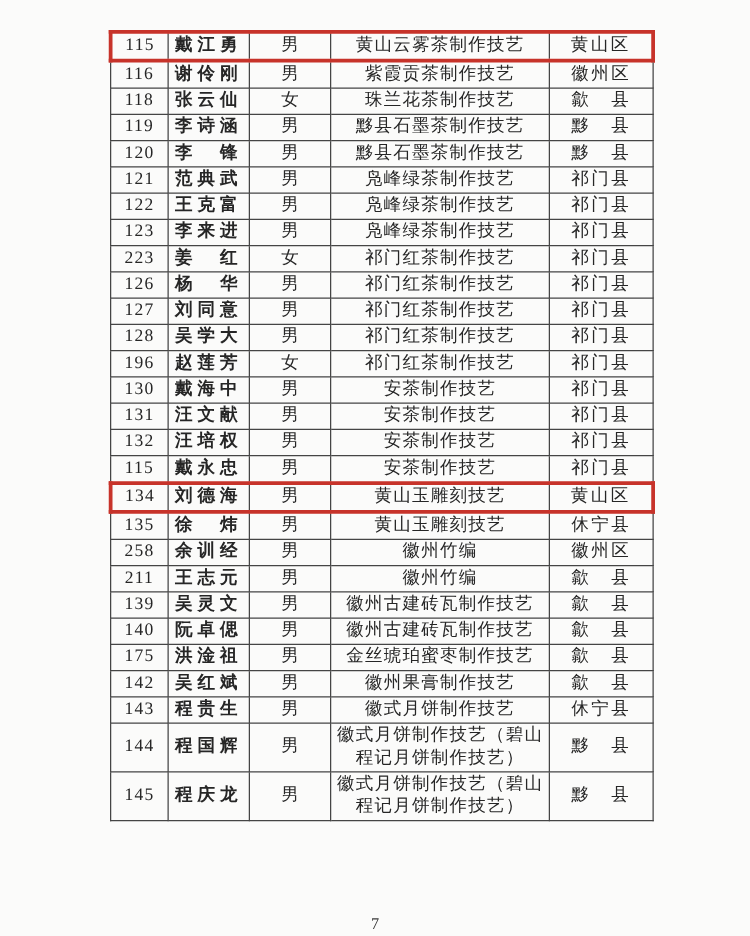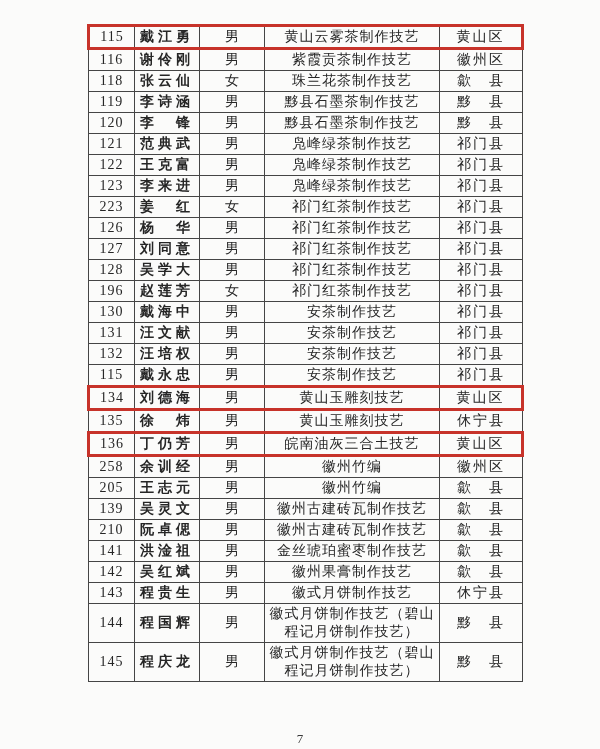--- a/index.html
+++ b/index.html
@@ -202,57 +202,50 @@
           <td class="col-technique">黄山玉雕刻技艺</td>
           <td class="col-region">黄山区</td>
         </tr>
         <tr>
           <td class="col-no">135</td>
           <td class="col-name">徐　炜</td>
           <td class="col-gender">男</td>
           <td class="col-technique">黄山玉雕刻技艺</td>
           <td class="col-region">休宁县</td>
         </tr>
-        <tr class="highlight">
-          <td class="col-no">136</td>
-          <td class="col-name">丁仍芳</td>
-          <td class="col-gender">男</td>
-          <td class="col-technique">皖南油灰三合土技艺</td>
-          <td class="col-region">黄山区</td>
-        </tr>
         <tr>
           <td class="col-no">258</td>
           <td class="col-name">余训经</td>
           <td class="col-gender">男</td>
           <td class="col-technique">徽州竹编</td>
           <td class="col-region">徽州区</td>
         </tr>
         <tr>
-          <td class="col-no">205</td>
+          <td class="col-no">211</td>
           <td class="col-name">王志元</td>
           <td class="col-gender">男</td>
           <td class="col-technique">徽州竹编</td>
           <td class="col-region">歙　县</td>
         </tr>
         <tr>
           <td class="col-no">139</td>
           <td class="col-name">吴灵文</td>
           <td class="col-gender">男</td>
           <td class="col-technique">徽州古建砖瓦制作技艺</td>
           <td class="col-region">歙　县</td>
         </tr>
         <tr>
-          <td class="col-no">210</td>
+          <td class="col-no">140</td>
           <td class="col-name">阮卓偲</td>
           <td class="col-gender">男</td>
           <td class="col-technique">徽州古建砖瓦制作技艺</td>
           <td class="col-region">歙　县</td>
         </tr>
         <tr>
-          <td class="col-no">141</td>
+          <td class="col-no">175</td>
           <td class="col-name">洪淦祖</td>
           <td class="col-gender">男</td>
           <td class="col-technique">金丝琥珀蜜枣制作技艺</td>
           <td class="col-region">歙　县</td>
         </tr>
         <tr>
           <td class="col-no">142</td>
           <td class="col-name">吴红斌</td>
           <td class="col-gender">男</td>
           <td class="col-technique">徽州果膏制作技艺</td>

